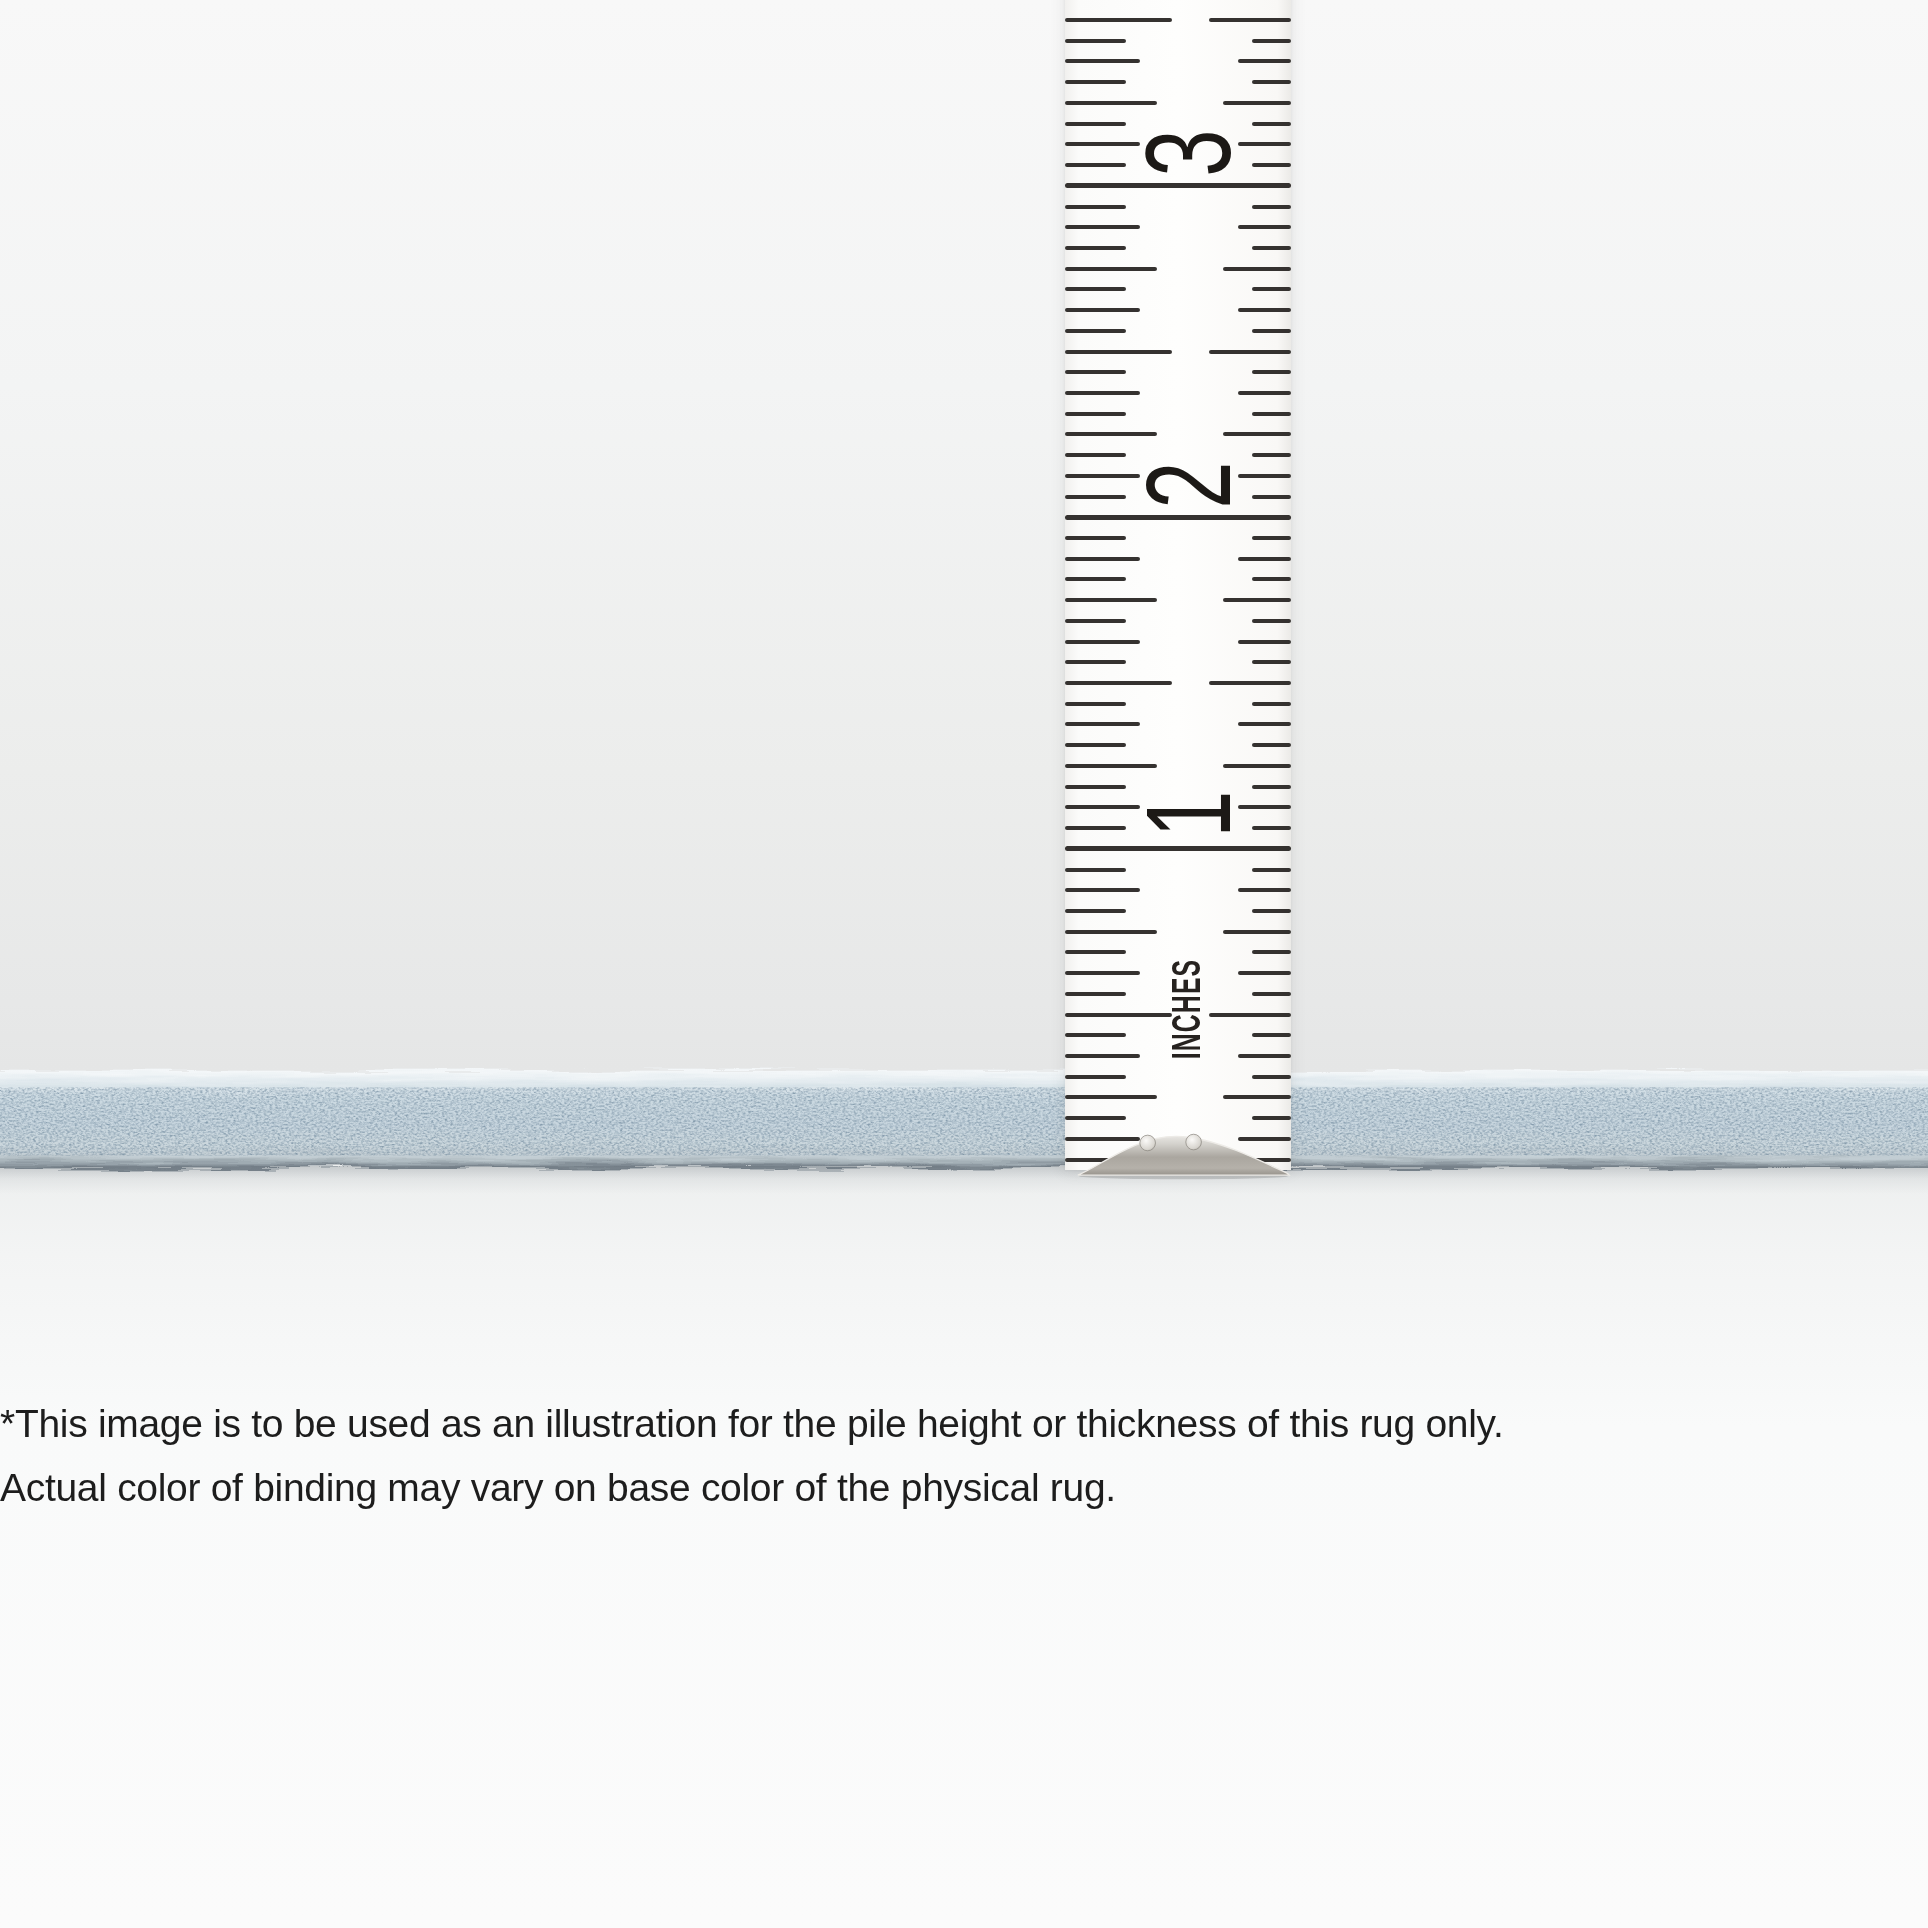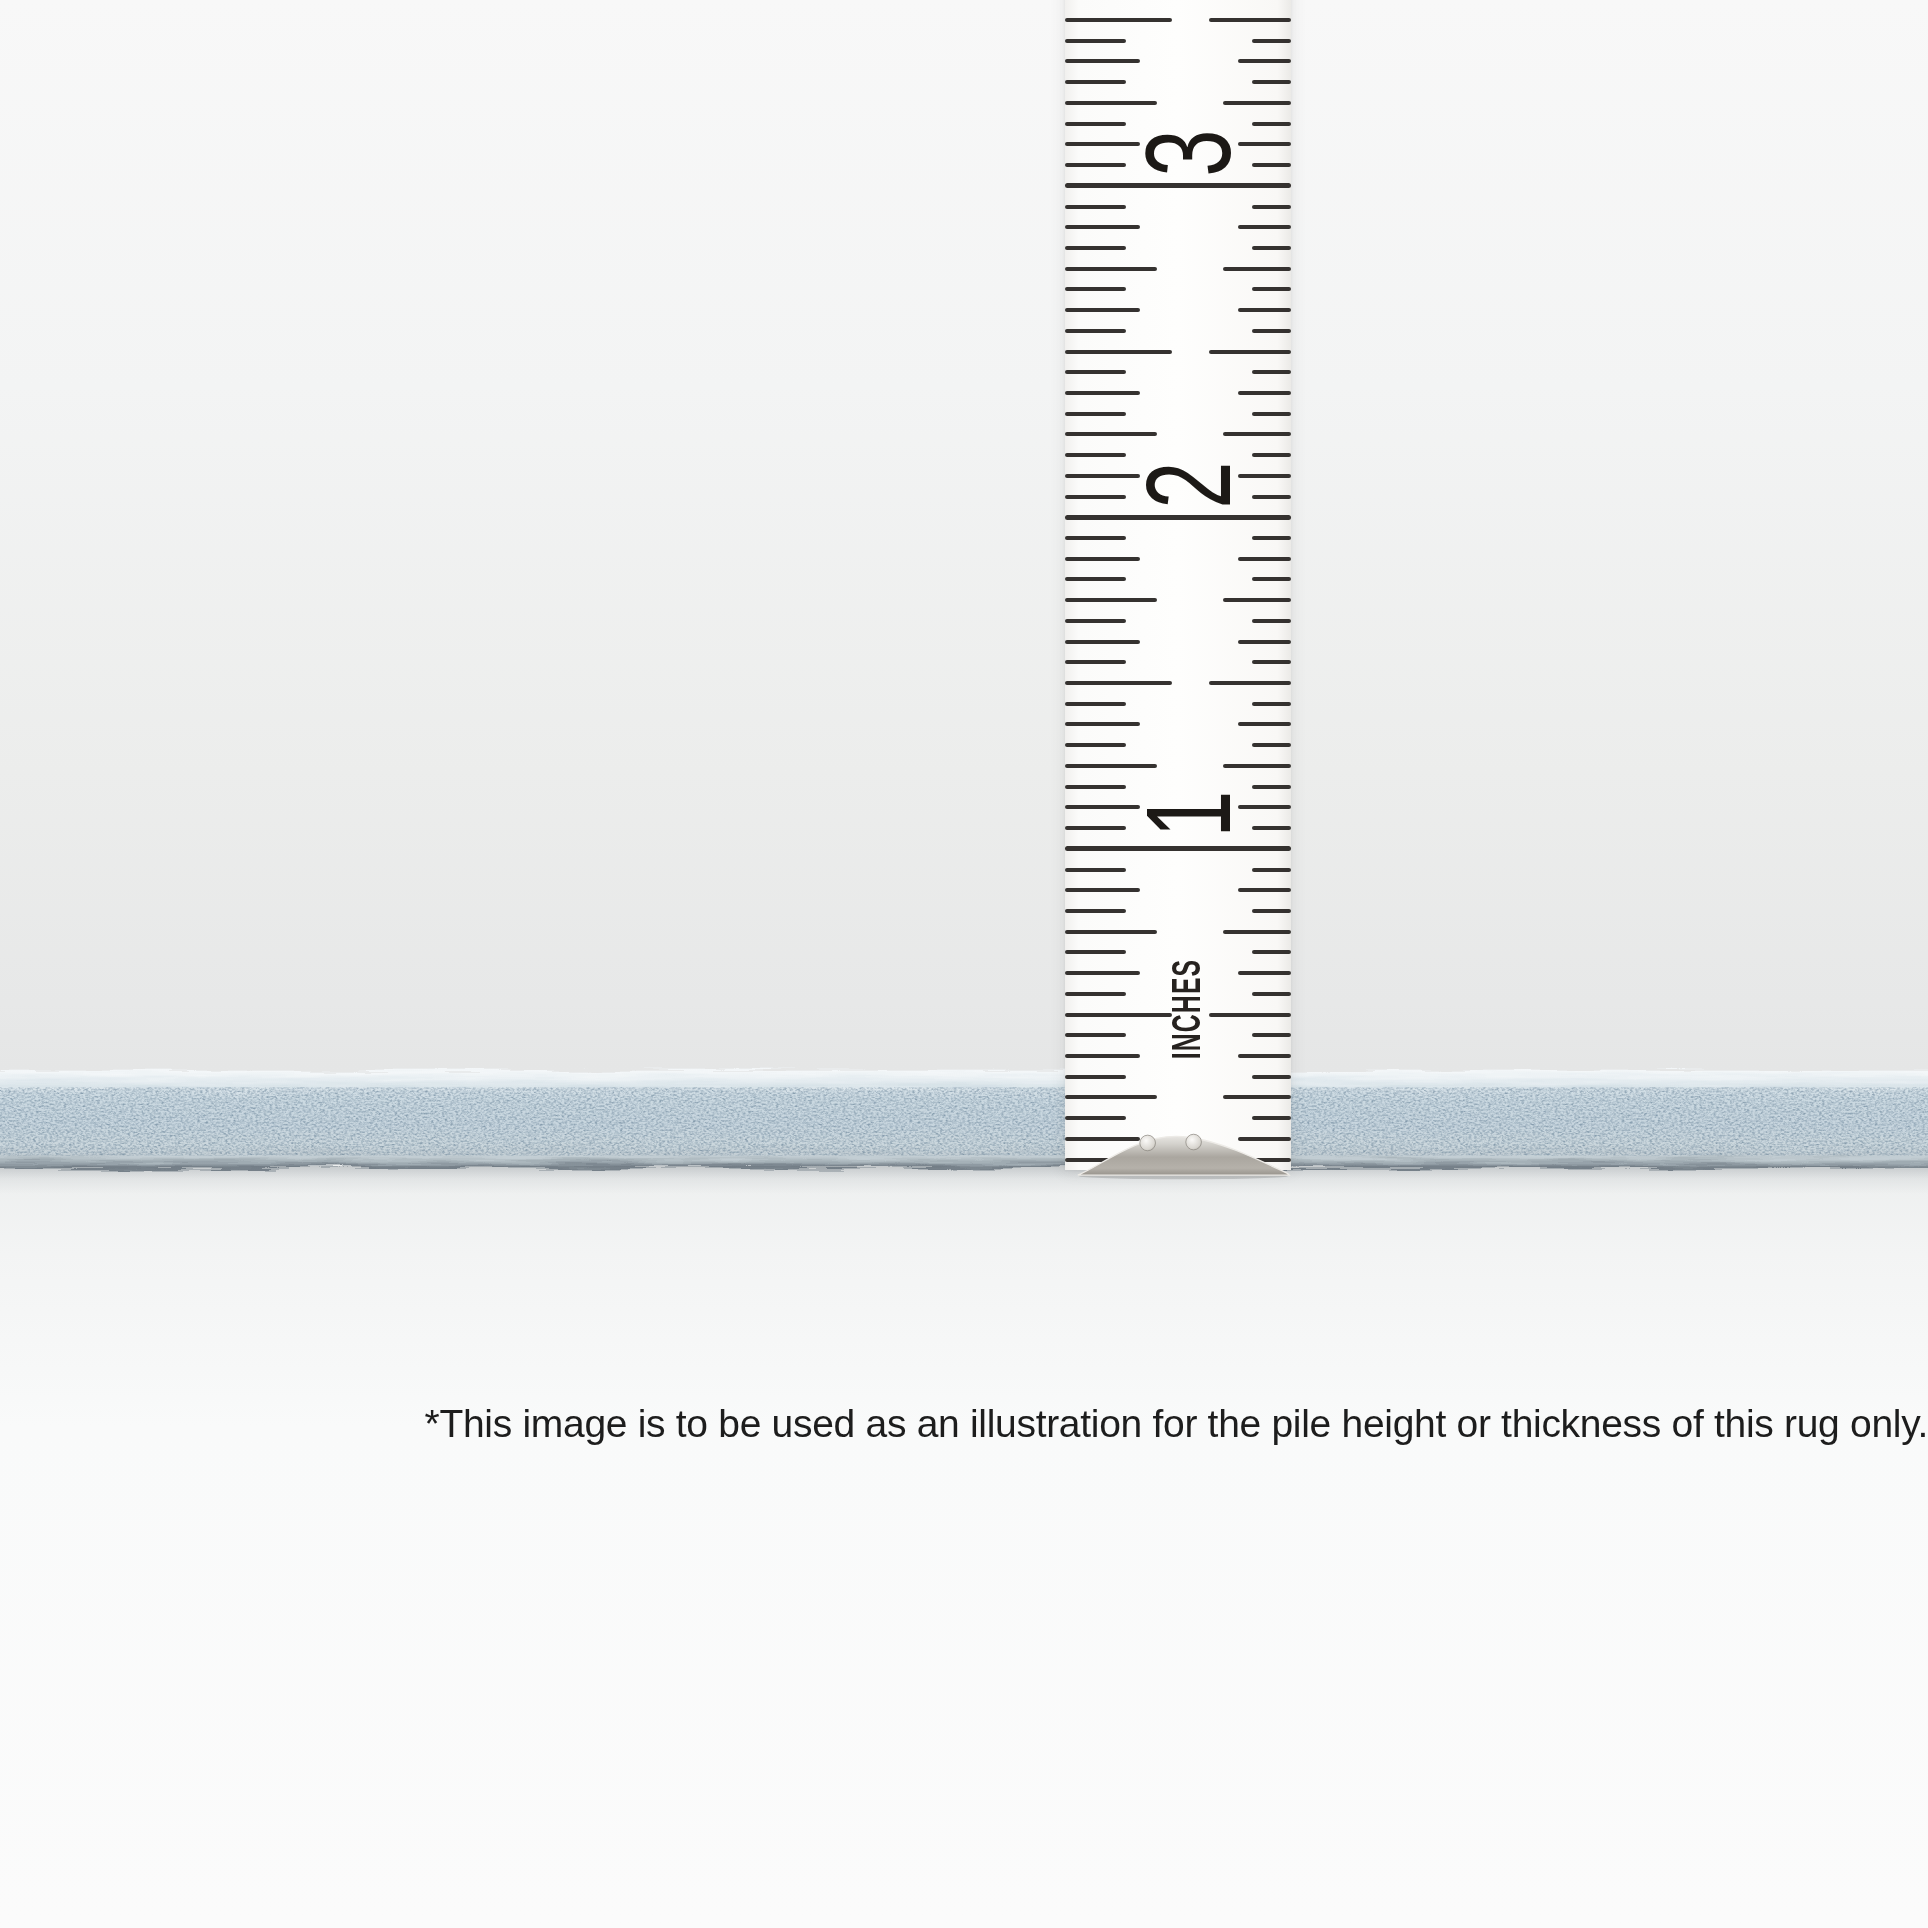--- a/index.html
+++ b/index.html
@@ -29,21 +29,21 @@
     font:400 118px "Liberation Sans",sans-serif; color:#1c1916; line-height:1;
   }
   .unit-label{
     position:absolute; left:121px; top:1036px; white-space:nowrap;
     transform:translate(-50%,-50%) rotate(-90deg) scale(0.62,1);
     font:700 40px "Liberation Sans",sans-serif; letter-spacing:1.8px; color:#26221f;
   }
   .clip-svg{position:absolute; left:11px; top:1156px; width:215px; height:50px; overflow:visible;}
   
   .caption{
-    position:absolute; left:0; right:0; top:1392px; text-align:right;
+    position:absolute; left:0; right:0; top:1392px; text-align:left;
     font-size:39px; line-height:64px; letter-spacing:-0.3px; color:#1d1d1d;
   }
 </style>
 </head>
 <body>
 
 <div class="scene">
 
   <svg class="rug-svg" viewBox="0 0 2100 140" preserveAspectRatio="none">
     <defs>
@@ -215,16 +215,17 @@
       <circle cx="78" cy="15" r="8.5" fill="url(#rivetGrad)" stroke="#8d8982" stroke-width="0.8"></circle>
       <circle cx="128" cy="14" r="8.5" fill="url(#rivetGrad)" stroke="#8d8982" stroke-width="0.8"></circle>
     </svg>
   <div class="inch-digit" style="top: 841px;">1</div>
       <div class="inch-digit" style="top: 512px;">2</div>
       <div class="inch-digit" style="top: 180px;">3</div>
     </div>
 
   <div class="caption">
     <div>*This image is to be used as an illustration for the pile height or thickness of this rug only.</div>
+    <div>Actual color of binding may vary on base color of the physical rug.</div>
   </div>
 
 </div>
 
 
 </body></html>

